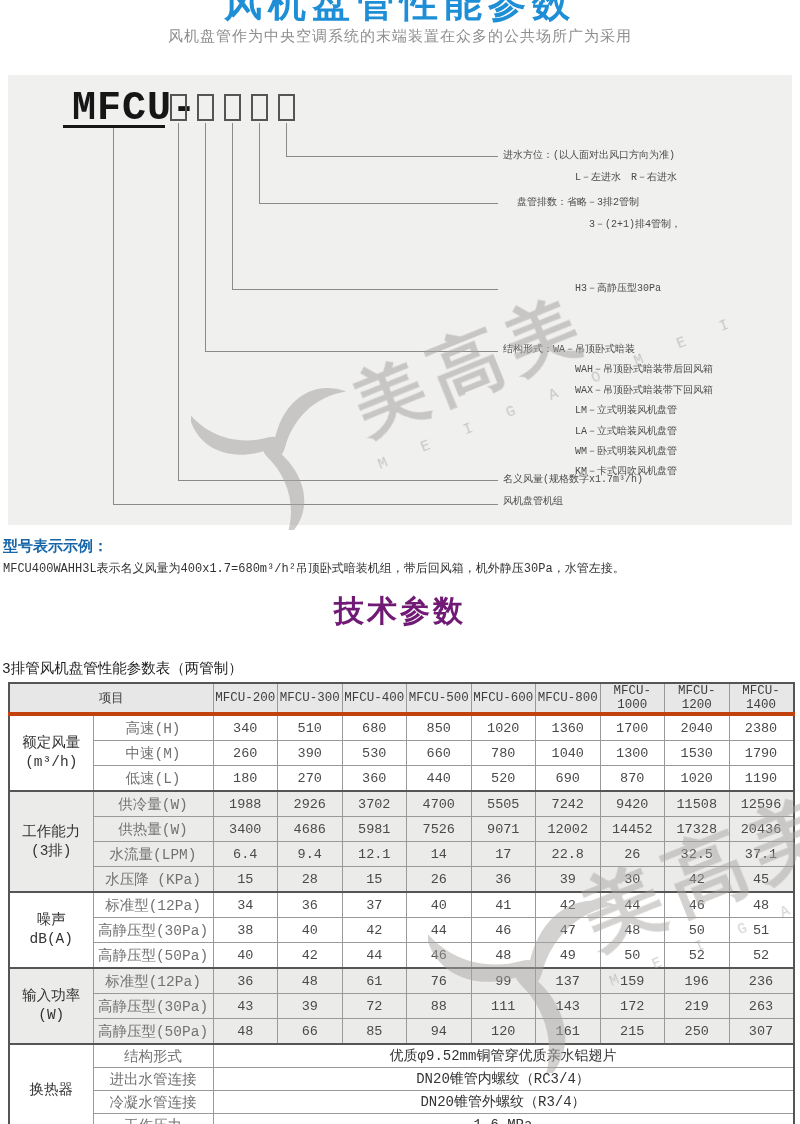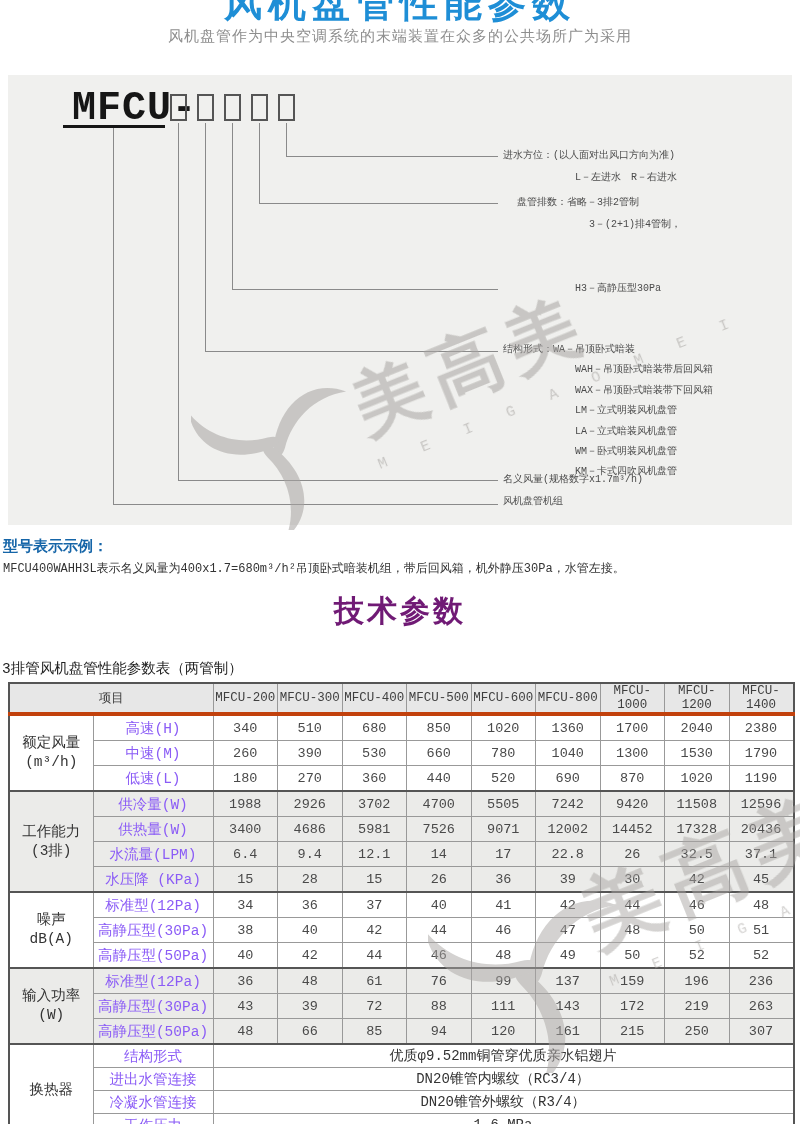--- a/index.html
+++ b/index.html
@@ -41,21 +41,21 @@
   .table-title{position:absolute;left:2px;top:659px;font-size:14.5px;color:#222;}
 
   #spec-table{position:absolute;left:8px;top:682px;width:785px;border-collapse:collapse;
               table-layout:fixed;border:2px solid #555;background:#fff;}
   #spec-table th,#spec-table td{border:1px solid #999;text-align:center;padding:0;color:#3f3f3f;overflow:hidden;}
   #spec-table thead th{height:26px;background:#e7e7e7;font-weight:normal;font-size:12.5px;border-bottom:4px solid #c2410c;}
   #spec-table tbody td{height:24px;font-size:13.5px;}
   #spec-table tr.short td{height:22px;}
   #spec-table tr.sec-start td{border-top:2px solid #555;}
   #spec-table tr.shaded td{background:#ebebe9;}
-  #spec-table td.rowlabel{font-size:14.5px;color:#8b5cf6;}
+  #spec-table td.rowlabel{font-size:14.5px;color:#737373;}
   #spec-table td.group{font-size:14.5px;line-height:19px;color:#333;}
   #spec-table td.val{color:#4a4a4a;}
   #spec-table td.spanval{font-size:14px;color:#333;}
 
   .wm{position:absolute;pointer-events:none;color:#a8a5a2;}
   .wm1{left:183px;top:268px;opacity:.55;}
   .wm2{left:428px;top:845px;opacity:.5;}
   .wm .swirl{display:block;}
   .wm1 .swirl{width:165px;height:165px;margin-top:22px;}
   .wm2 .swirl{width:200px;height:200px;margin-top:28px;}

